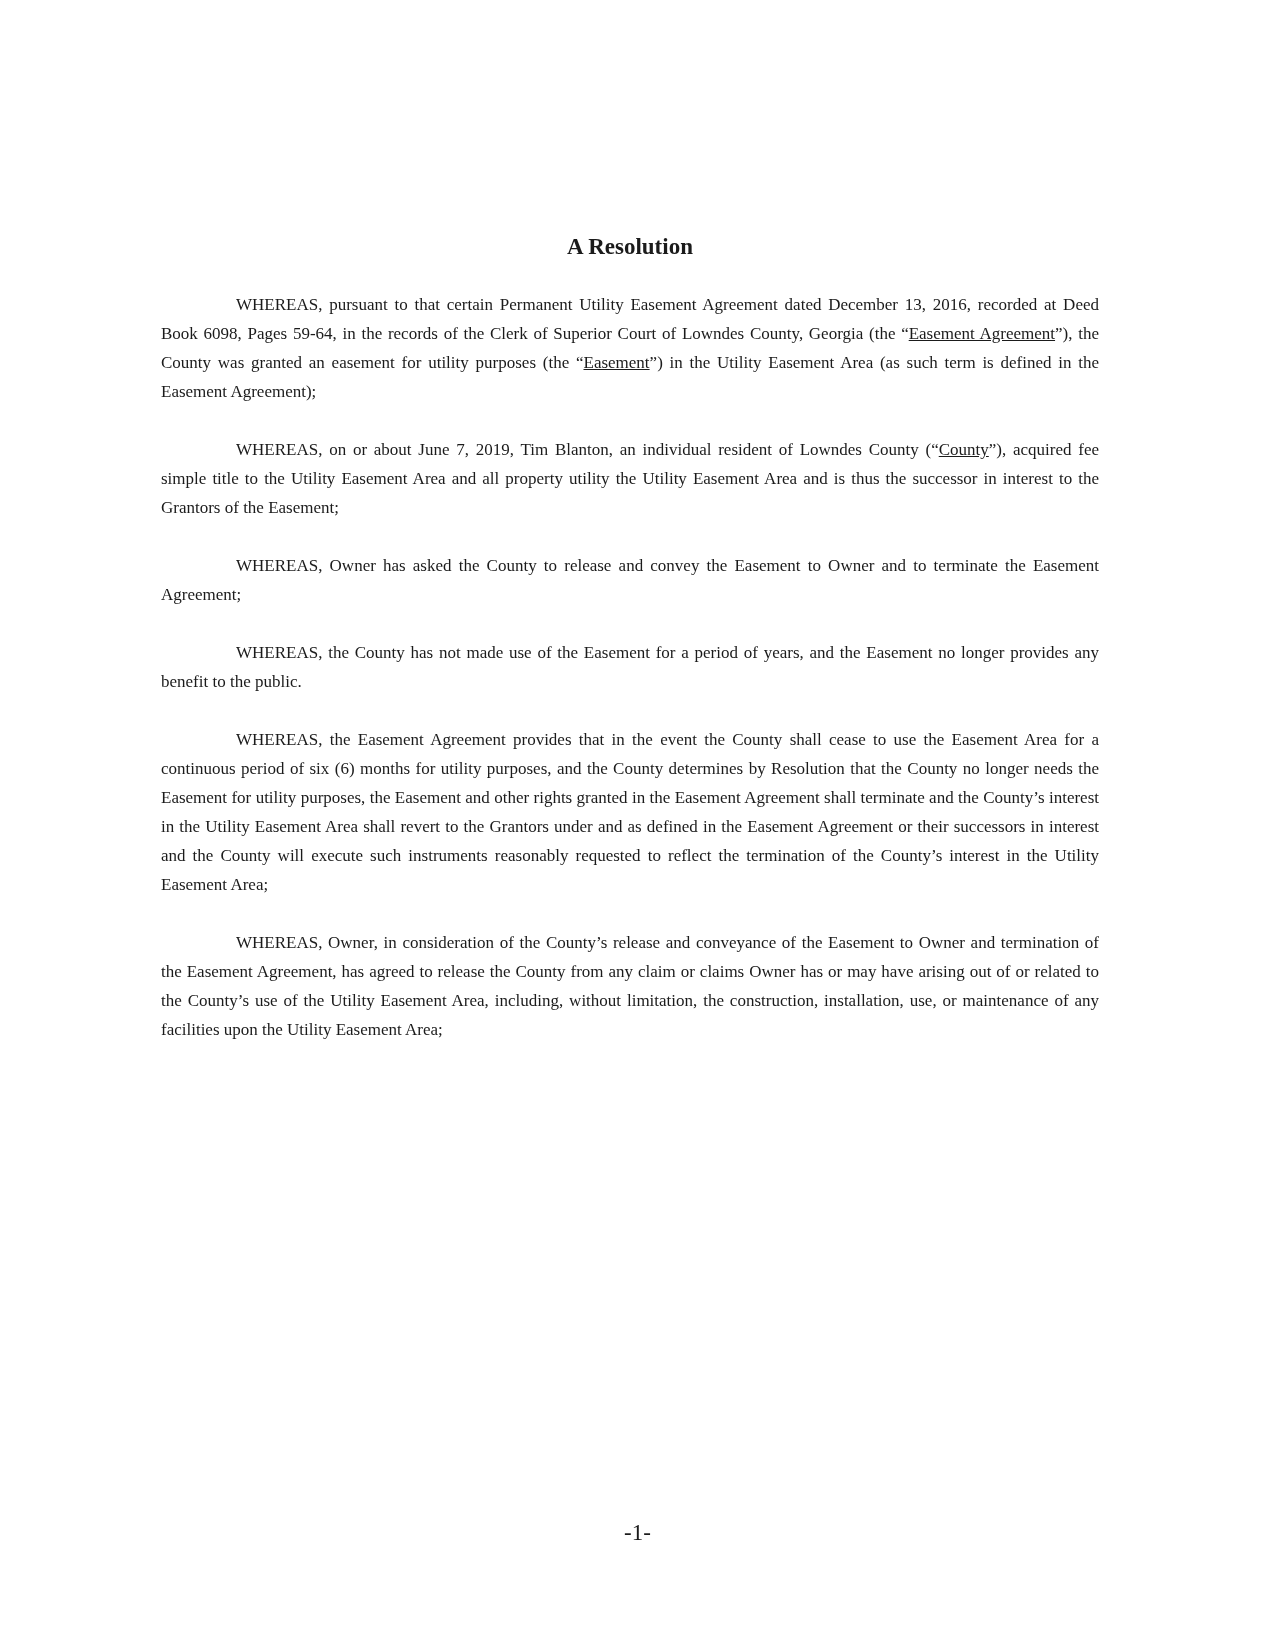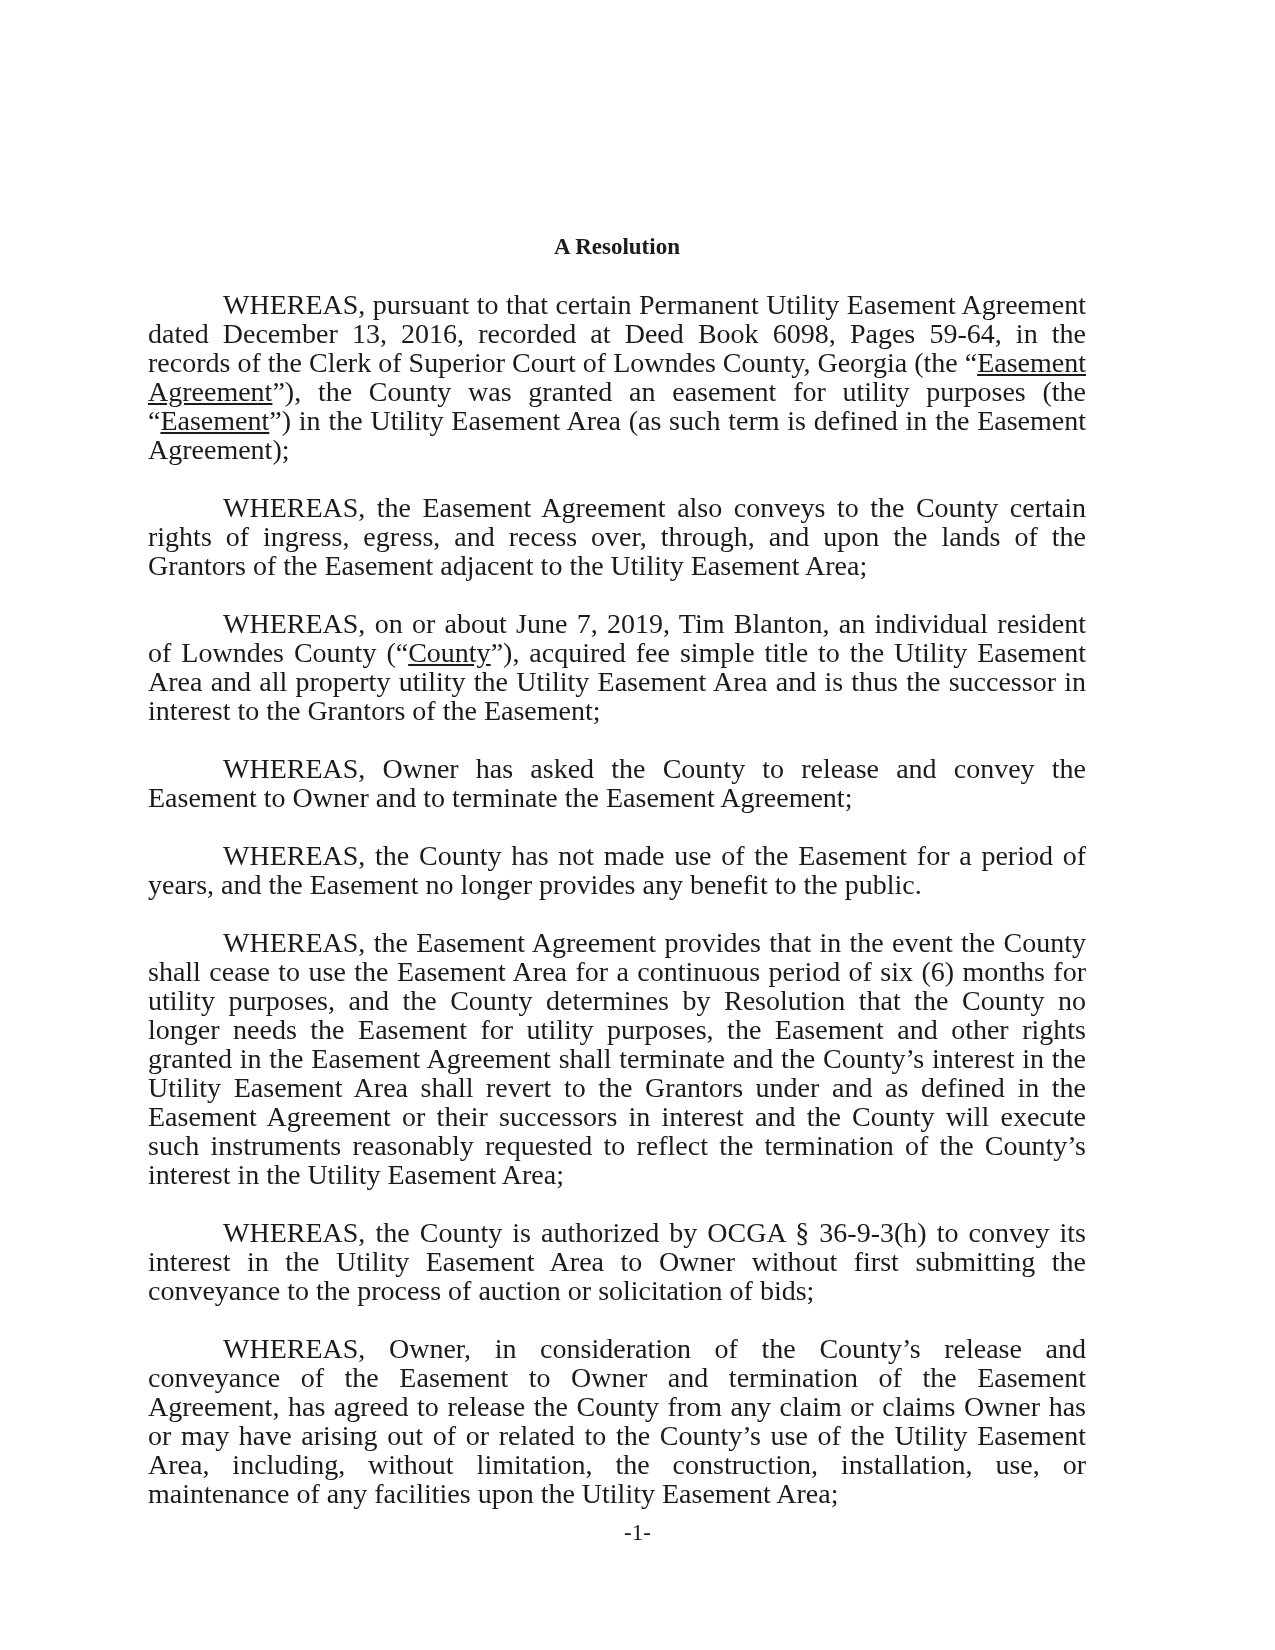--- a/index.html
+++ b/index.html
@@ -12,33 +12,33 @@
     width: 1275px;
     height: 1650px;
     background: #ffffff;
     color: #1b1b1b;
     font-family: "Liberation Serif", "DejaVu Serif", serif;
     overflow: hidden;
     margin: 0 auto;
   }
   .content {
     position: absolute;
-    left: 148px;
+    left: 161px;
     top: 232px;
     width: 938px;
   }
   .title-block {
     text-align: center;
     font-weight: bold;
     font-size: 23px;
     line-height: 30px;
     margin: 0 0 28px 0;
   }
   .para {
-    font-size: 28px;
+    font-size: 17px;
     line-height: 29px;
     text-align: justify;
     text-indent: 75px;
     margin: 0 0 29px 0;
   }
   .para .u {
     text-decoration: underline;
   }
   .footer {
     position: absolute;
@@ -53,23 +53,21 @@
 </head>
 <body>
 
 <div class="page">
   <div class="content">
     <div class="title-block">
       <div>A Resolution</div>
     </div>
     <div id="paragraphs">
         <p class="para"><span>WHEREAS, pursuant to that certain Permanent Utility Easement Agreement dated December 13, 2016, recorded at Deed Book 6098, Pages 59-64, in the records of the Clerk of Superior Court of Lowndes County, Georgia (the “</span><span class="u">Easement Agreement</span><span>”), the County was granted an easement for utility purposes (the “</span><span class="u">Easement</span><span>”) in the Utility Easement Area (as such term is defined in the Easement Agreement);</span></p>
-        <p class="para"><span>WHEREAS, the Easement Agreement also conveys to the County certain rights of ingress, egress, and recess over, through, and upon the lands of the Grantors of the Easement adjacent to the Utility Easement Area;</span></p>
         <p class="para"><span>WHEREAS, on or about June 7, 2019, Tim Blanton, an individual resident of Lowndes County (“</span><span class="u">County</span><span>”), acquired fee simple title to the Utility Easement Area and all property utility the Utility Easement Area and is thus the successor in interest to the Grantors of the Easement;</span></p>
         <p class="para"><span>WHEREAS, Owner has asked the County to release and convey the Easement to Owner and to terminate the Easement Agreement;</span></p>
         <p class="para"><span>WHEREAS, the County has not made use of the Easement for a period of years, and the Easement no longer provides any benefit to the public.</span></p>
         <p class="para"><span>WHEREAS, the Easement Agreement provides that in the event the County shall cease to use the Easement Area for a continuous period of six (6) months for utility purposes, and the County determines by Resolution that the County no longer needs the Easement for utility purposes, the Easement and other rights granted in the Easement Agreement shall terminate and the County’s interest in the Utility Easement Area shall revert to the Grantors under and as defined in the Easement Agreement or their successors in interest and the County will execute such instruments reasonably requested to reflect the termination of the County’s interest in the Utility Easement Area;</span></p>
-        <p class="para"><span>WHEREAS, the County is authorized by OCGA § 36-9-3(h) to convey its interest in the Utility Easement Area to Owner without first submitting the conveyance to the process of auction or solicitation of bids;</span></p>
         <p class="para"><span>WHEREAS, Owner, in consideration of the County’s release and conveyance of the Easement to Owner and termination of the Easement Agreement, has agreed to release the County from any claim or claims Owner has or may have arising out of or related to the County’s use of the Utility Easement Area, including, without limitation, the construction, installation, use, or maintenance of any facilities upon the Utility Easement Area;</span></p>
       </div>
   </div>
   <div class="footer">-1-</div>
 </div>
 
 </body></html>

